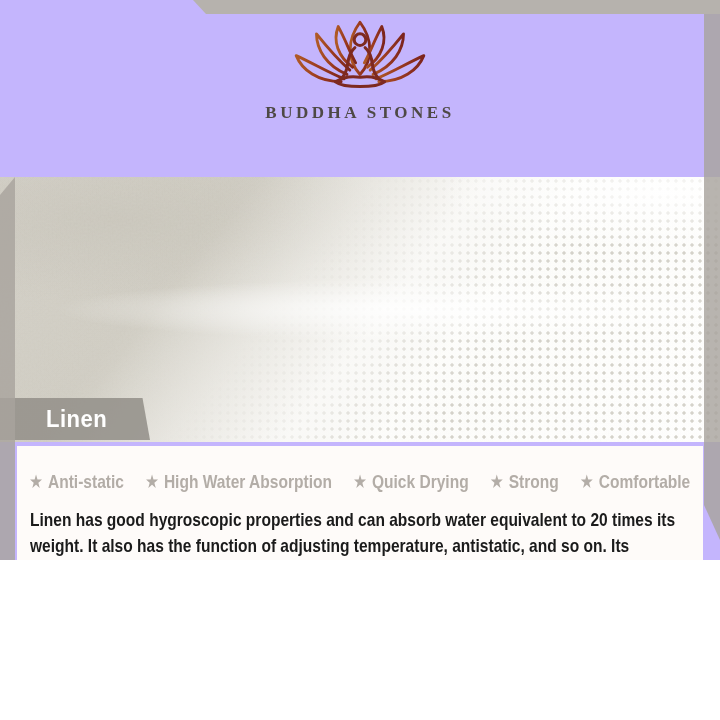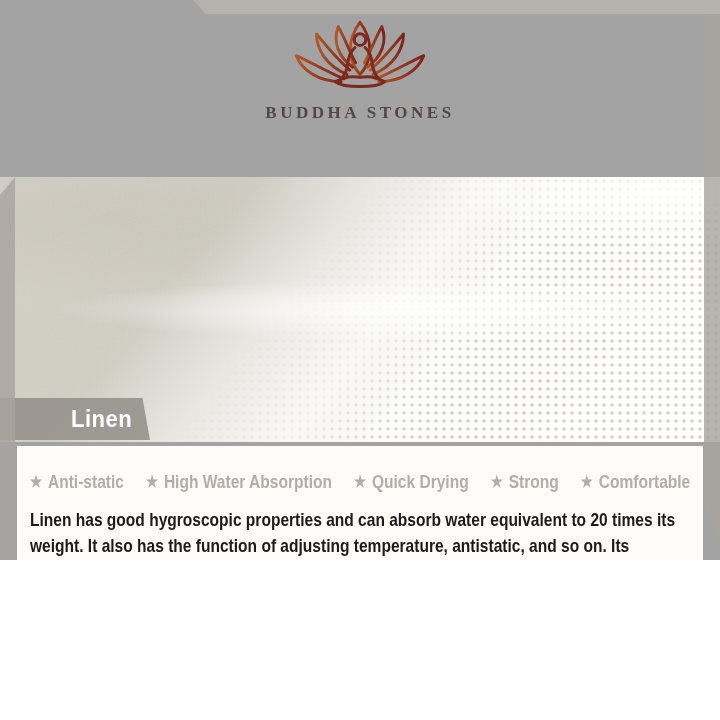--- a/index.html
+++ b/index.html
@@ -1,18 +1,18 @@
 <!DOCTYPE html>
 <html><head>
 <meta charset="utf-8">
 <style>
   html,body{margin:0;padding:0;}
   .page{
     position:relative; width:720px; height:560px; overflow:hidden;
-    background:#a3a3a3;
+    background:#c4b5fd;
     font-family:"Liberation Sans", sans-serif;
   }
   
   .ribbon-top{
     position:absolute; left:193px; top:0; width:527px; height:14px;
     background:#b6b2ad; z-index:6;
     clip-path:polygon(0 0,100% 0,100% 100%,13px 100%);
   }
   .ribbon-right{
     position:absolute; right:0; top:14px; width:16px; height:526px;
@@ -69,21 +69,21 @@
     position:absolute; inset:0;
     background:
       radial-gradient(ellipse 45% 30% at 92% 6%, rgba(255,255,255,0.95), rgba(255,255,255,0) 70%),
       radial-gradient(ellipse 70% 16% at 58% 50%, rgba(255,255,255,0.85), rgba(255,255,255,0) 72%),
       linear-gradient(128deg, rgba(125,120,110,0.10) 28%, rgba(255,255,255,0.55) 53%, rgba(255,255,255,0) 68%);
   }
   .caption{
     position:absolute; left:0; bottom:2px; width:150px; height:42px;
     background:rgba(150,146,140,0.9);
     clip-path:polygon(0 0,95% 0,100% 100%,0 100%);
-    line-height:42px; padding-left:71px; box-sizing:border-box;
+    line-height:42px; padding-left:46px; box-sizing:border-box;
   }
   .caption span{
     display:inline-block; color:#ffffff; font-size:24px; font-weight:bold;
     transform:scaleX(0.92); transform-origin:0 50%; letter-spacing:0.5px;
   }
   
   .content-panel{
     position:absolute; left:17px; top:446px; width:686px; height:243px;
     background:#fefbf9; z-index:2;
     padding:25px 13px 0; box-sizing:border-box; overflow:visible;

